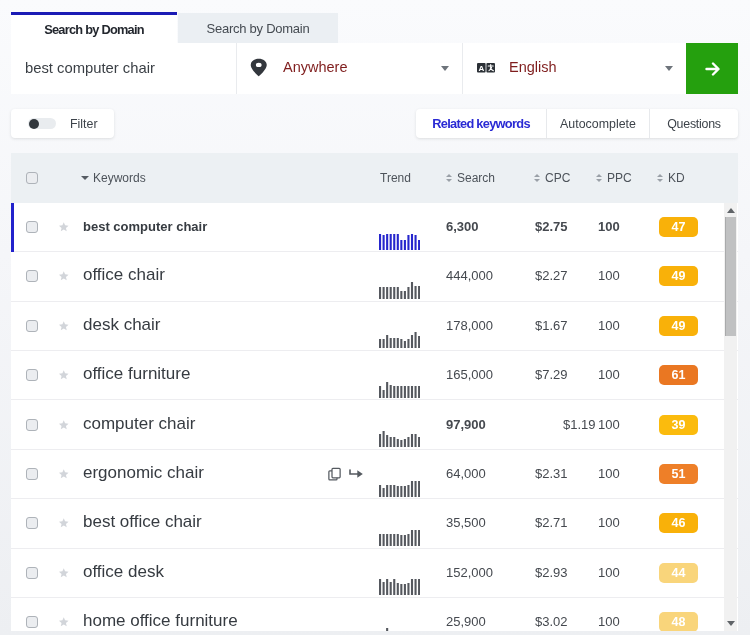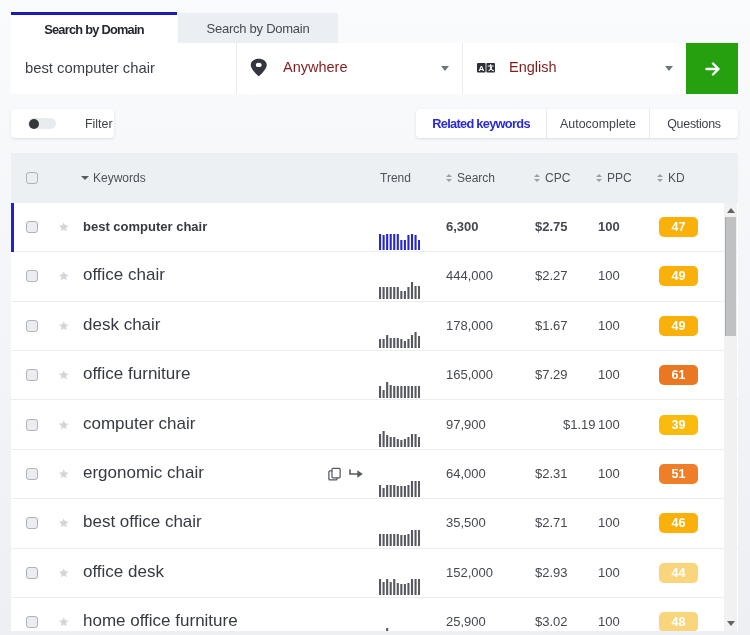--- a/index.html
+++ b/index.html
@@ -16,21 +16,21 @@
   
   #searchbar { left:11px; top:43px; width:727px; height:51px; background:#fff; }
   .vsep { position:absolute; top:0; width:1px; height:51px; background:#e9ebee; }
   #query { position:absolute; left:14px; top:-1px; height:51px; display:flex; align-items:center; font-size:14.8px; color:#3a3f45; }
   .ddtext { position:absolute; top:-1.5px; height:51px; display:flex; align-items:center; font-size:14.5px; color:#7f1d1d; }
   .caret { position:absolute; width:0; height:0; border-left:4.5px solid transparent; border-right:4.5px solid transparent; border-top:5px solid #6e747b; }
   #gobtn { position:absolute; left:675px; top:0; width:52px; height:51px; background:#25a00e; display:flex; align-items:center; justify-content:center; }
 
   
   #filterbtn { left:11px; top:109px; width:103px; height:29px; background:#fff; border-radius:4px;
-               box-shadow:0 1px 3px rgba(60,64,67,.14); display:flex; align-items:center;gap:15px; }
+               box-shadow:0 1px 3px rgba(60,64,67,.14); display:flex; align-items:center; }
   #toggle { position:relative; margin-left:17px; width:28px; height:11px; }
   #toggle .track { position:absolute; left:0; top:0; width:28px; height:11px; border-radius:5.5px; background:#e9ecef; }
   #toggle .knob { position:absolute; left:1px; top:0.5px; width:10px; height:10px; border-radius:50%; background:#33383d; }
   #filterbtn .lbl { margin-left:14px; font-size:12.4px; color:#3d434a; }
   #segs { left:416px; top:109px; width:322px; height:29px; background:#fff; border-radius:4px;
           box-shadow:0 1px 3px rgba(60,64,67,.14); display:flex; }
   #segs .seg { display:flex; align-items:center; justify-content:center; font-size:12.4px; color:#3d434a; }
   #segs .seg + .seg { border-left:1px solid #e7e9ec; }
   #segs .s1 { width:130px; color:#2a2ad4; font-weight:700; font-size:12.8px; letter-spacing:-0.7px; }
   #segs .s2 { width:103px; }
@@ -241,21 +241,21 @@
           <rect x="10.65" y="7" width="2.1" height="10" fill="#55585e"></rect>
           <rect x="14.20" y="7" width="2.1" height="10" fill="#55585e"></rect>
           <rect x="17.75" y="9" width="2.1" height="8" fill="#55585e"></rect>
           <rect x="21.30" y="10" width="2.1" height="7" fill="#55585e"></rect>
           <rect x="24.85" y="9" width="2.1" height="8" fill="#55585e"></rect>
           <rect x="28.40" y="7" width="2.1" height="10" fill="#55585e"></rect>
           <rect x="31.95" y="4" width="2.1" height="13" fill="#55585e"></rect>
           <rect x="35.50" y="4" width="2.1" height="13" fill="#55585e"></rect>
           <rect x="39.05" y="7" width="2.1" height="10" fill="#55585e"></rect>
         </svg>
-        <div class="cell" style="left:435px;">97,900</div>
+        <div class="cell" style="left:435px;font-weight:bold;">97,900</div>
         <div class="cell" style="left:552px;">$1.19</div>
         <div class="cell" style="left:587px;">100</div>
         <div class="badge" style="background:#fbbb0d;">39</div>
       </div>
       <div class="row ">
         <div class="chk"></div>
         <svg class="star" viewBox="0 0 24 24" fill="#d2d5da">
           <path d="M12 17.3 5.8 21l1.6-7L2 9.2l7.2-.6L12 2l2.8 6.6 7.2.6-5.4 4.8 1.6 7z"></path>
         </svg>
         <div class="cell kw" style="left:72px;">ergonomic chair</div>

